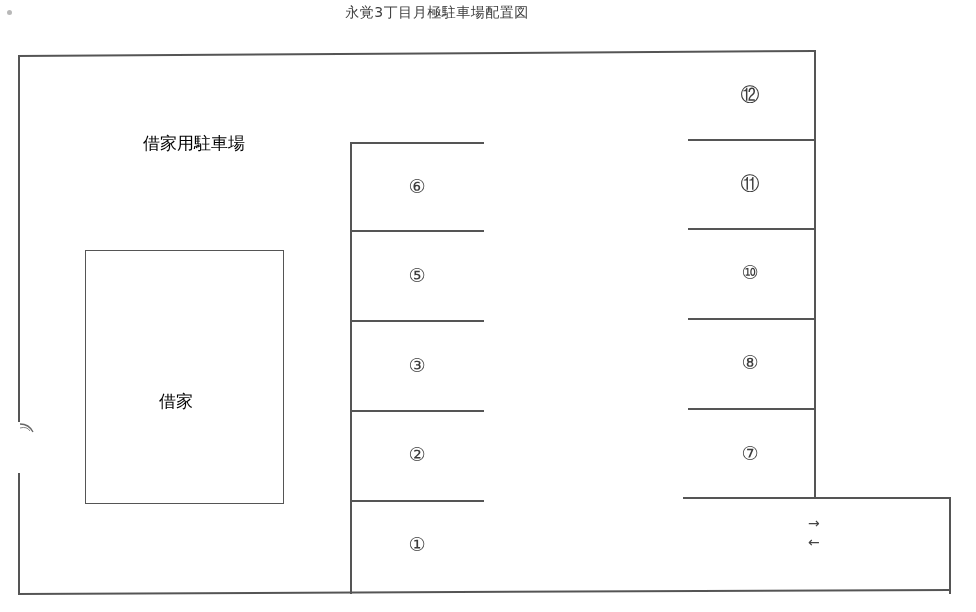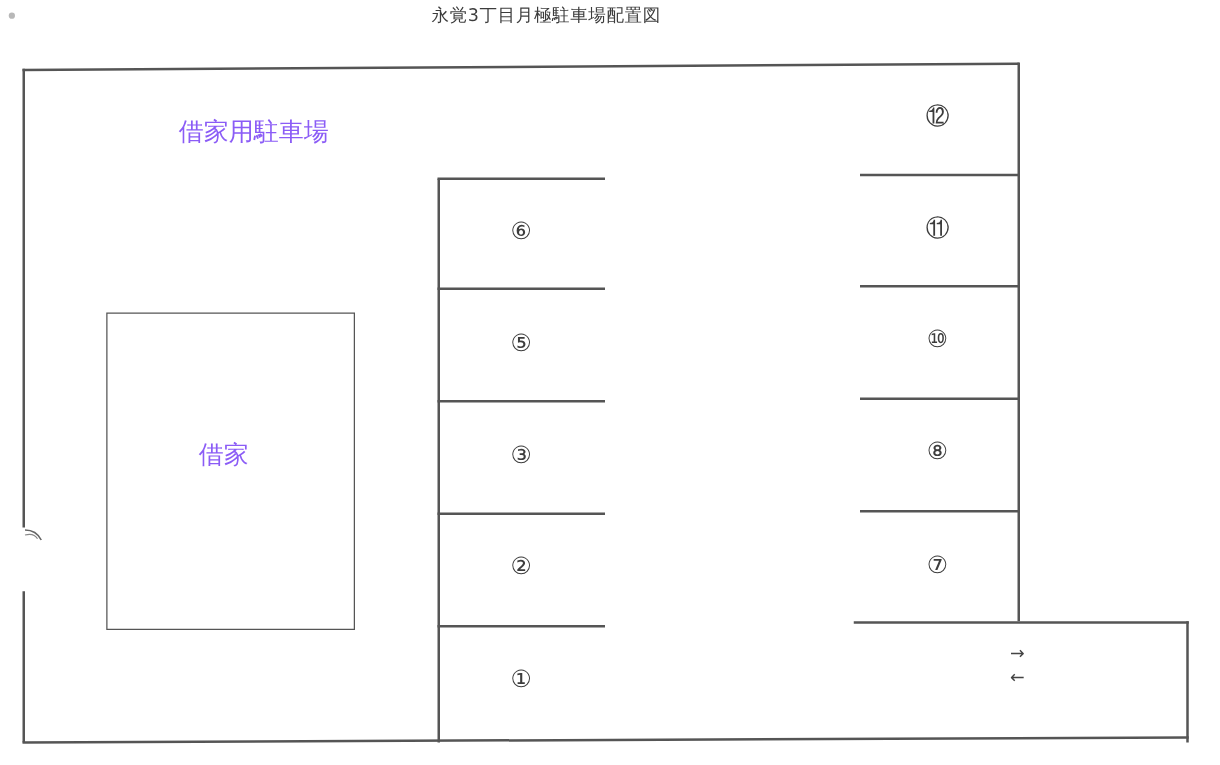--- a/index.html
+++ b/index.html
@@ -29,23 +29,24 @@
       left: 7px; top: 10px;
       width: 5px; height: 5px;
       border-radius: 50%;
       background: #9a9a9a;
       opacity: 0.7;
     }
     .line { background: #555555; }
     .hline { height: 1.5px; }
     .vline { width: 1.5px; }
     .label {
-      font-size: 20px;
-      color: #8b5cf6;
+      font-size: 17px;
+      color: #000000;
       white-space: nowrap;
+      margin-top: 40px;
     }
     .spot-num {
       font-size: 19px;
       color: #3c3c3c;
       transform: translate(-50%, -50%);
       line-height: 1;
     }
     .arrow {
       font-size: 14px;
       color: #444;

